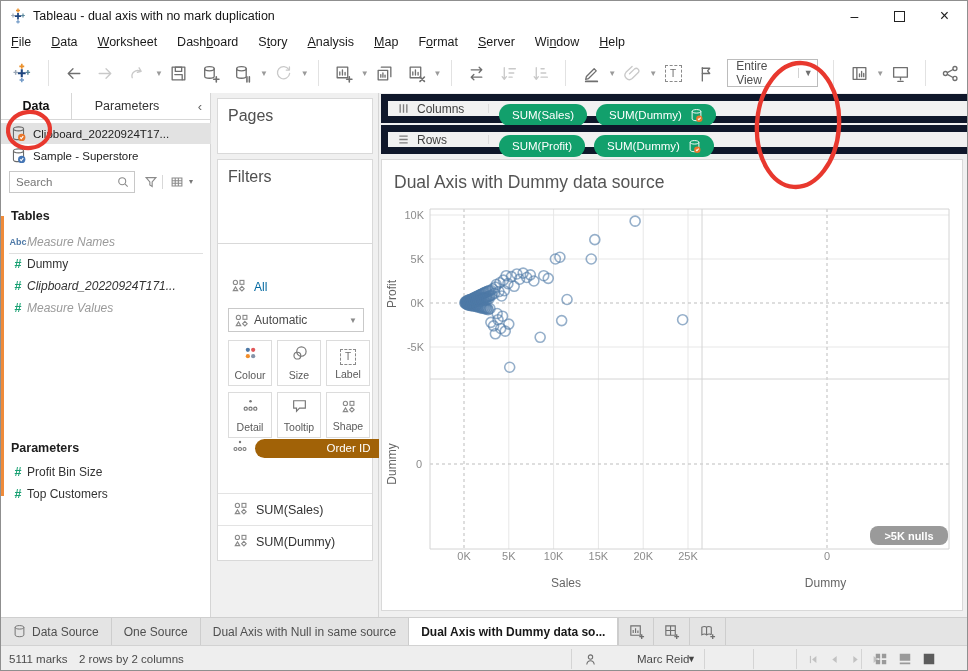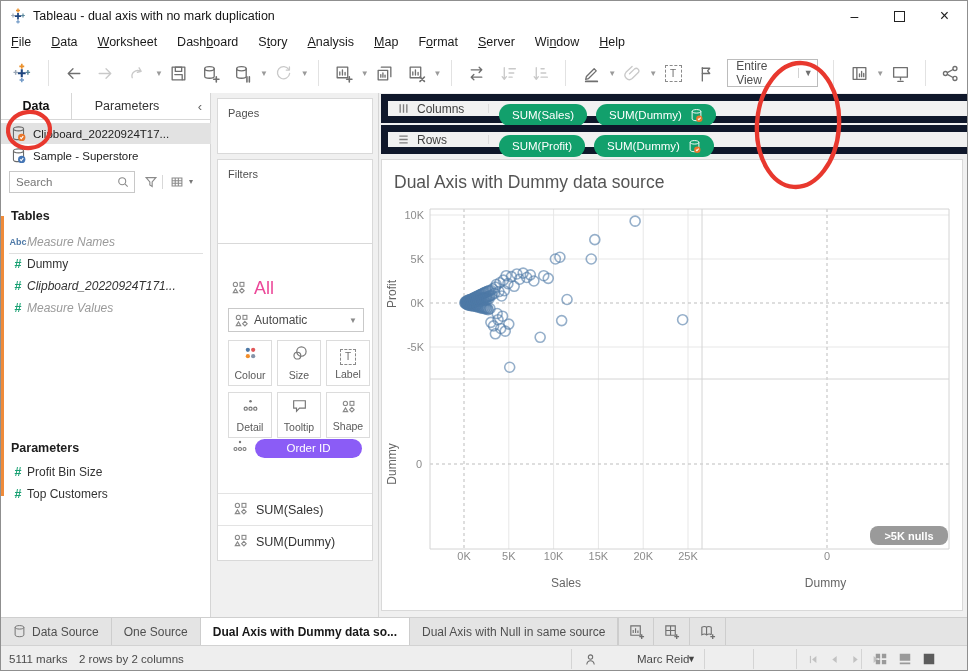--- a/index.html
+++ b/index.html
@@ -39,23 +39,23 @@
   .field-row .hash{color:#1aa173;font-weight:bold;width:18px;text-align:center;margin-left:8px;font-size:12.5px;}
   .field-row .abc{color:#4e79a7;font-weight:bold;width:18px;text-align:center;margin-left:8px;font-size:9px;}
   .f-normal{color:#333;}
   .f-italic{color:#333;font-style:italic;}
   .f-gray{color:#9a9a9a;font-style:italic;}
   #field-divider{left:8px;top:160px;width:194px;height:1px;background:#e0e0e0;}
   #orange-strip{left:0;top:215px;width:3px;height:280px;background:#ef8b3a;}
   
   #midpanel{left:210px;top:92px;width:168px;height:524px;background:#f0f0f0;border-right:1px solid #d5d5d5;box-sizing:border-box;}
   .card{position:absolute;background:#fff;border:1px solid #d9d9d9;box-sizing:border-box;}
-  .card-title{font-size:11px;color:#4f4f4f;padding:8px 0 0 10px;}
+  .card-title{font-size:16px;color:#4f4f4f;padding:8px 0 0 10px;}
   #marks-all-row{position:absolute;left:14px;top:34px;display:flex;align-items:center;gap:9px;}
-  #marks-all-row .t{font-size:18px;color:#ec4899;}
+  #marks-all-row .t{font-size:12px;color:#0369a1;}
   #auto-select{position:absolute;left:10px;top:64px;width:136px;height:24px;border:1px solid #c9c9c9;display:flex;align-items:center;box-sizing:border-box;background:#fff;}
   #auto-select .t{font-size:12px;color:#4a4a4a;margin-left:6px;flex:1;}
   #auto-select .c{font-size:8px;color:#8a8a8a;margin-right:6px;}
   .mk-btn{position:absolute;width:44px;height:46px;border:1px solid #dcdcdc;background:#fff;box-sizing:border-box;display:flex;flex-direction:column;align-items:center;justify-content:center;gap:3px;}
   .mk-btn .cap{font-size:10.5px;color:#5a5a5a;}
   #order-row{position:absolute;left:14px;top:194px;display:flex;align-items:center;gap:7px;}
   #order-pill{height:19px;border-radius:10px;color:#fff;font-size:11.5px;display:flex;align-items:center;justify-content:center;width:107px;}
   .sum-row{position:absolute;left:0;width:154px;height:32px;border-top:1px solid #e3e3e3;display:flex;align-items:center;gap:9px;padding-left:16px;box-sizing:border-box;}
   .sum-row .t{font-size:12.5px;color:#333;}
   
@@ -434,21 +434,21 @@
         </div>
       <div id="order-row">
         <span>
           <svg width="16" height="16" viewBox="0 0 16 16" fill="none" stroke="#777" stroke-width="1.1">
               <circle cx="8" cy="4" r="1.2" fill="#777" stroke="none"></circle>
               <circle cx="3.5" cy="11" r="1.5"></circle>
               <circle cx="8" cy="11" r="1.5"></circle>
               <circle cx="12.5" cy="11" r="1.5"></circle>
             </svg>
         </span>
-        <span id="order-pill" style="background: #8b5cf6;">Order ID</span>
+        <span id="order-pill" style="background: #a16207; padding-left: 40px;">Order ID</span>
       </div>
       <div id="sum-rows">
           <div class="sum-row" style="top: 249px;">
             <span><svg width="13" height="13" viewBox="0 0 13 13" fill="none" stroke="#8a8a8a" stroke-width="1.1">
                 <circle cx="3.4" cy="3.4" r="2.1"></circle>
                 <rect x="8" y="1.4" width="3.9" height="3.9"></rect>
                 <path d="M1.3 11.6 3.5 7.9l2.2 3.7z"></path>
                 <path d="m9.9 7.4 2.3 2.3-2.3 2.3-2.3-2.3z"></path>
               </svg></span>
             <span class="t">SUM(Sales)</span>
@@ -725,25 +725,25 @@
             <svg width="13" height="14.3" viewBox="0 0 16 18" fill="none" stroke="currentColor" stroke-width="1.2">
               <path d="M2.5 4.2C2.5 2.9 5 2 8 2s5.5.9 5.5 2.2v9.6c0 1.3-2.5 2.2-5.5 2.2s-5.5-.9-5.5-2.2z"></path>
               <path d="M2.5 4.2C2.5 5.5 5 6.4 8 6.4s5.5-.9 5.5-2.2"></path>
             </svg>
           </span>
           <span>Data Source</span>
         </span>
         <span class="sheet-tab">
           <span>One Source</span>
         </span>
+        <span class="sheet-tab">
+          <span>Dual Axis with Null in same source</span>
+        </span>
         <span class="sheet-tab active">
           <span>Dual Axis with Dummy data so...</span>
-        </span>
-        <span class="sheet-tab">
-          <span>Dual Axis with Null in same source</span>
         </span>
       </span>
     <span class="tab-ic-btn" style="border-left:1px solid #cdcdcd;">
       <svg width="17" height="17" viewBox="0 0 18 18" fill="none" stroke="currentColor" stroke-width="1.2">
           <path d="M3 3h10v10H3zM5.5 10.5V7.5M8 10.5V5.5M10.5 10.5V8"></path>
           <path d="M12 14.5h5M14.5 12v5" stroke-width="1.4"></path>
         </svg>
     </span>
     <span class="tab-ic-btn">
       <svg width="17" height="17" viewBox="0 0 18 18" fill="none" stroke="currentColor" stroke-width="1.2">

